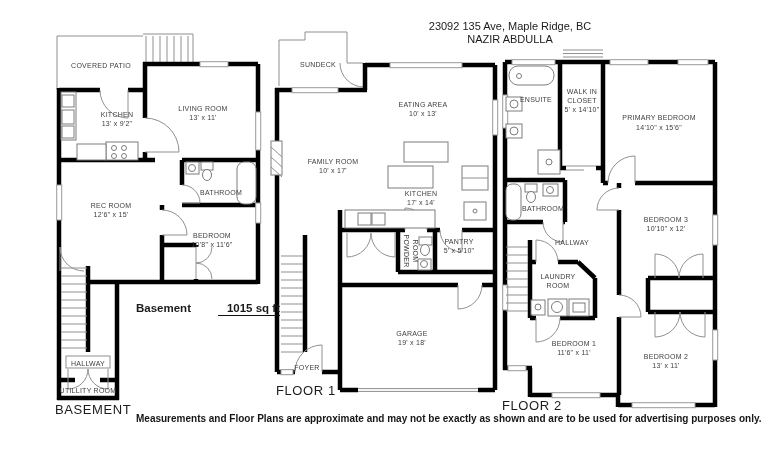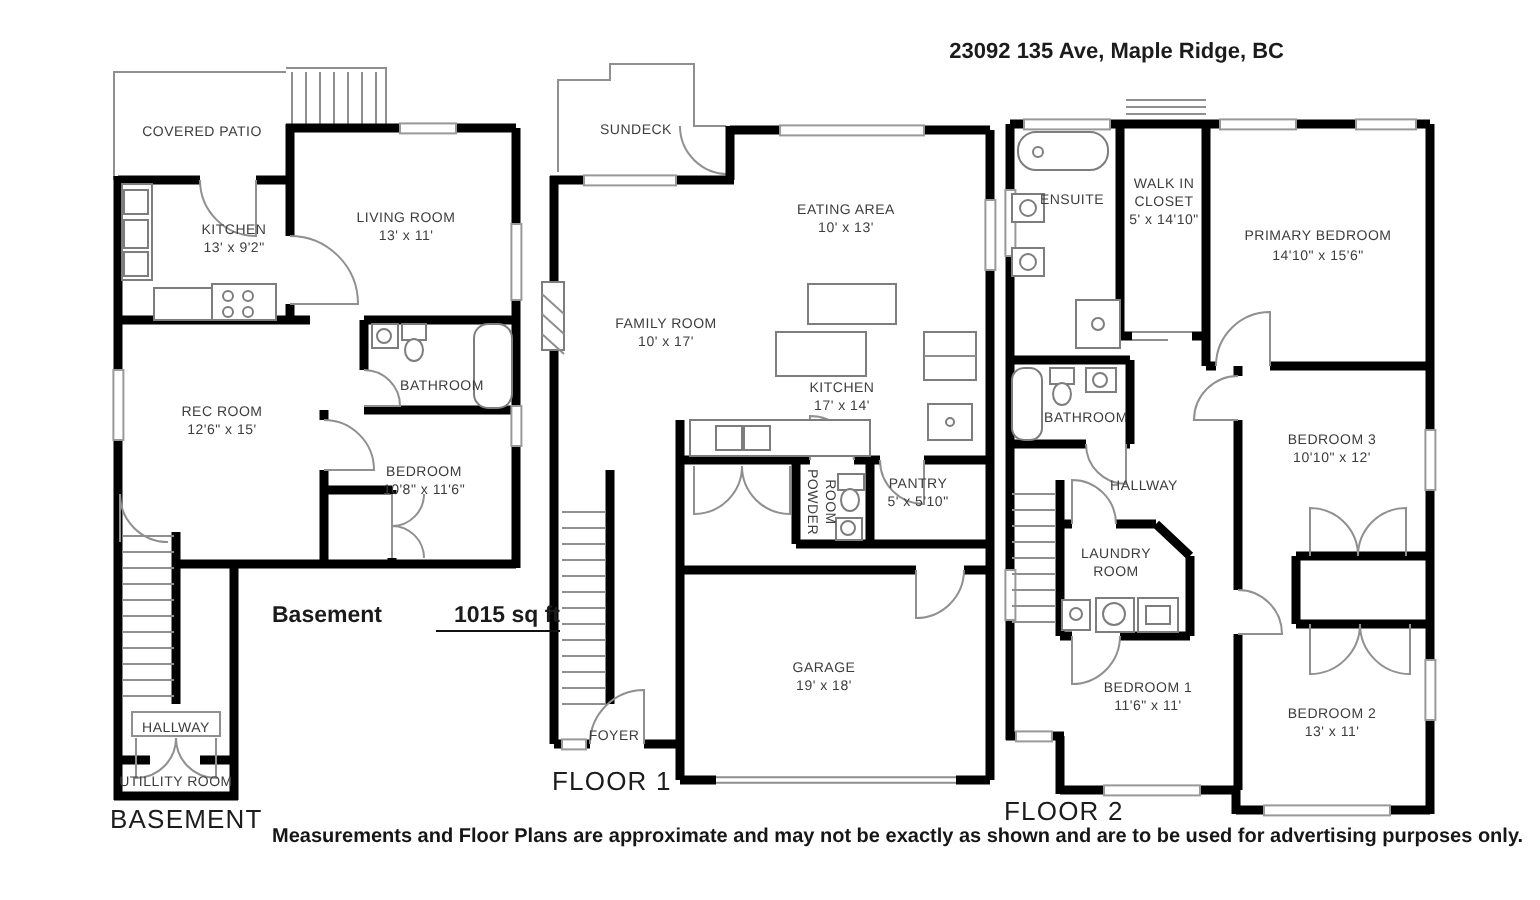--- a/index.html
+++ b/index.html
@@ -2,22 +2,22 @@
 <html><head>
 <meta charset="utf-8">
 <style>
   html,body { margin:0; padding:0; background:#fff; }
   #stage {
     position:relative; width:770px; height:450px; background:#ffffff;
     font-family:"Liberation Sans", sans-serif; overflow:hidden;
   }
   .abs { position:absolute; }
   
-  #header { left:378px; top:20px; width:264px; text-align:right;
-    font-size:11px; font-weight:bold; color:#1b1b1b; line-height:13px; }
+  #header { left:378px; top:20px; width:264px; text-align:center;
+    font-size:11px; font-weight:normal; color:#1b1b1b; line-height:13px; }
   
   .plan-title { font-size:13px; color:#1c1c1c; letter-spacing:0.6px; }
   
   #area-table { left:136px; top:301px; font-size:11.5px; font-weight:bold; color:#1b1b1b; }
   #area-table .row { display:flex; height:15px; line-height:15px; }
   #area-table .lbl { width:82px; }
   #area-table .val { width:62px; text-align:right; }
   #area-table .ul  { border-bottom:1.4px solid #111; }
   
   .disclaimer { left:136px; font-size:10px; font-weight:bold; color:#161616; }
@@ -31,20 +31,21 @@
   text.rm { font-family:"Liberation Sans", sans-serif; font-size:7px;
             fill:#3d3d3d; text-anchor:middle; letter-spacing:0.25px; }
 </style>
 </head>
 <body>
 
 <div id="stage">
 
   <div class="abs" id="header">
     <div>23092 135 Ave, Maple Ridge, BC</div>
+    <div>NAZIR ABDULLA</div>
   </div>
 
   <svg style="left:0;top:0;width:770px;height:450px" viewBox="0 0 770 450">
     <g>
       <path class="t" d="M57,90 V36 H143 M143,34 H193 V62"></path>
       <line class="t" x1="146" y1="36" x2="146" y2="62"></line>
         <line class="t" x1="153" y1="36" x2="153" y2="62"></line>
       <line class="t" x1="160" y1="36" x2="160" y2="62"></line>
         <line class="t" x1="167" y1="36" x2="167" y2="62"></line>
       <line class="t" x1="174" y1="36" x2="174" y2="62"></line>

